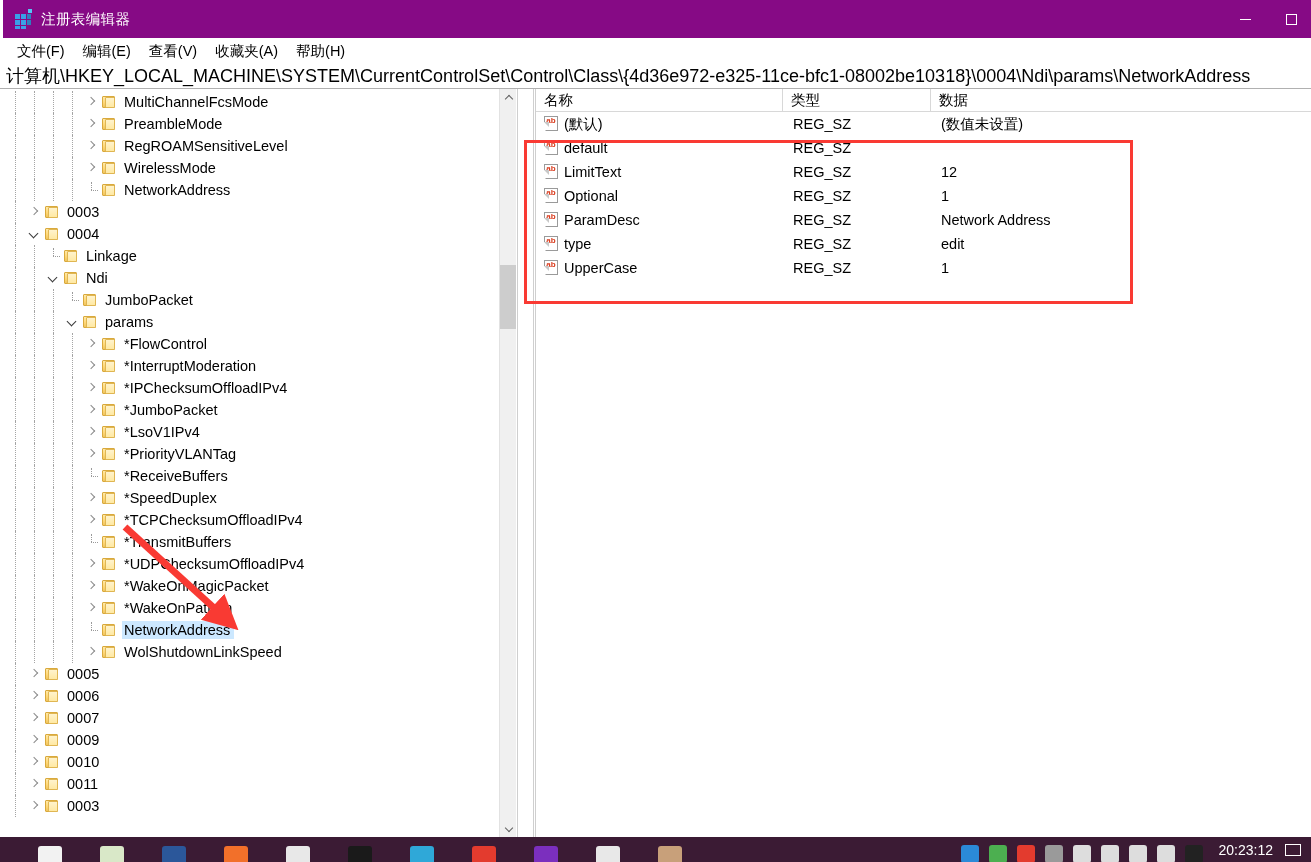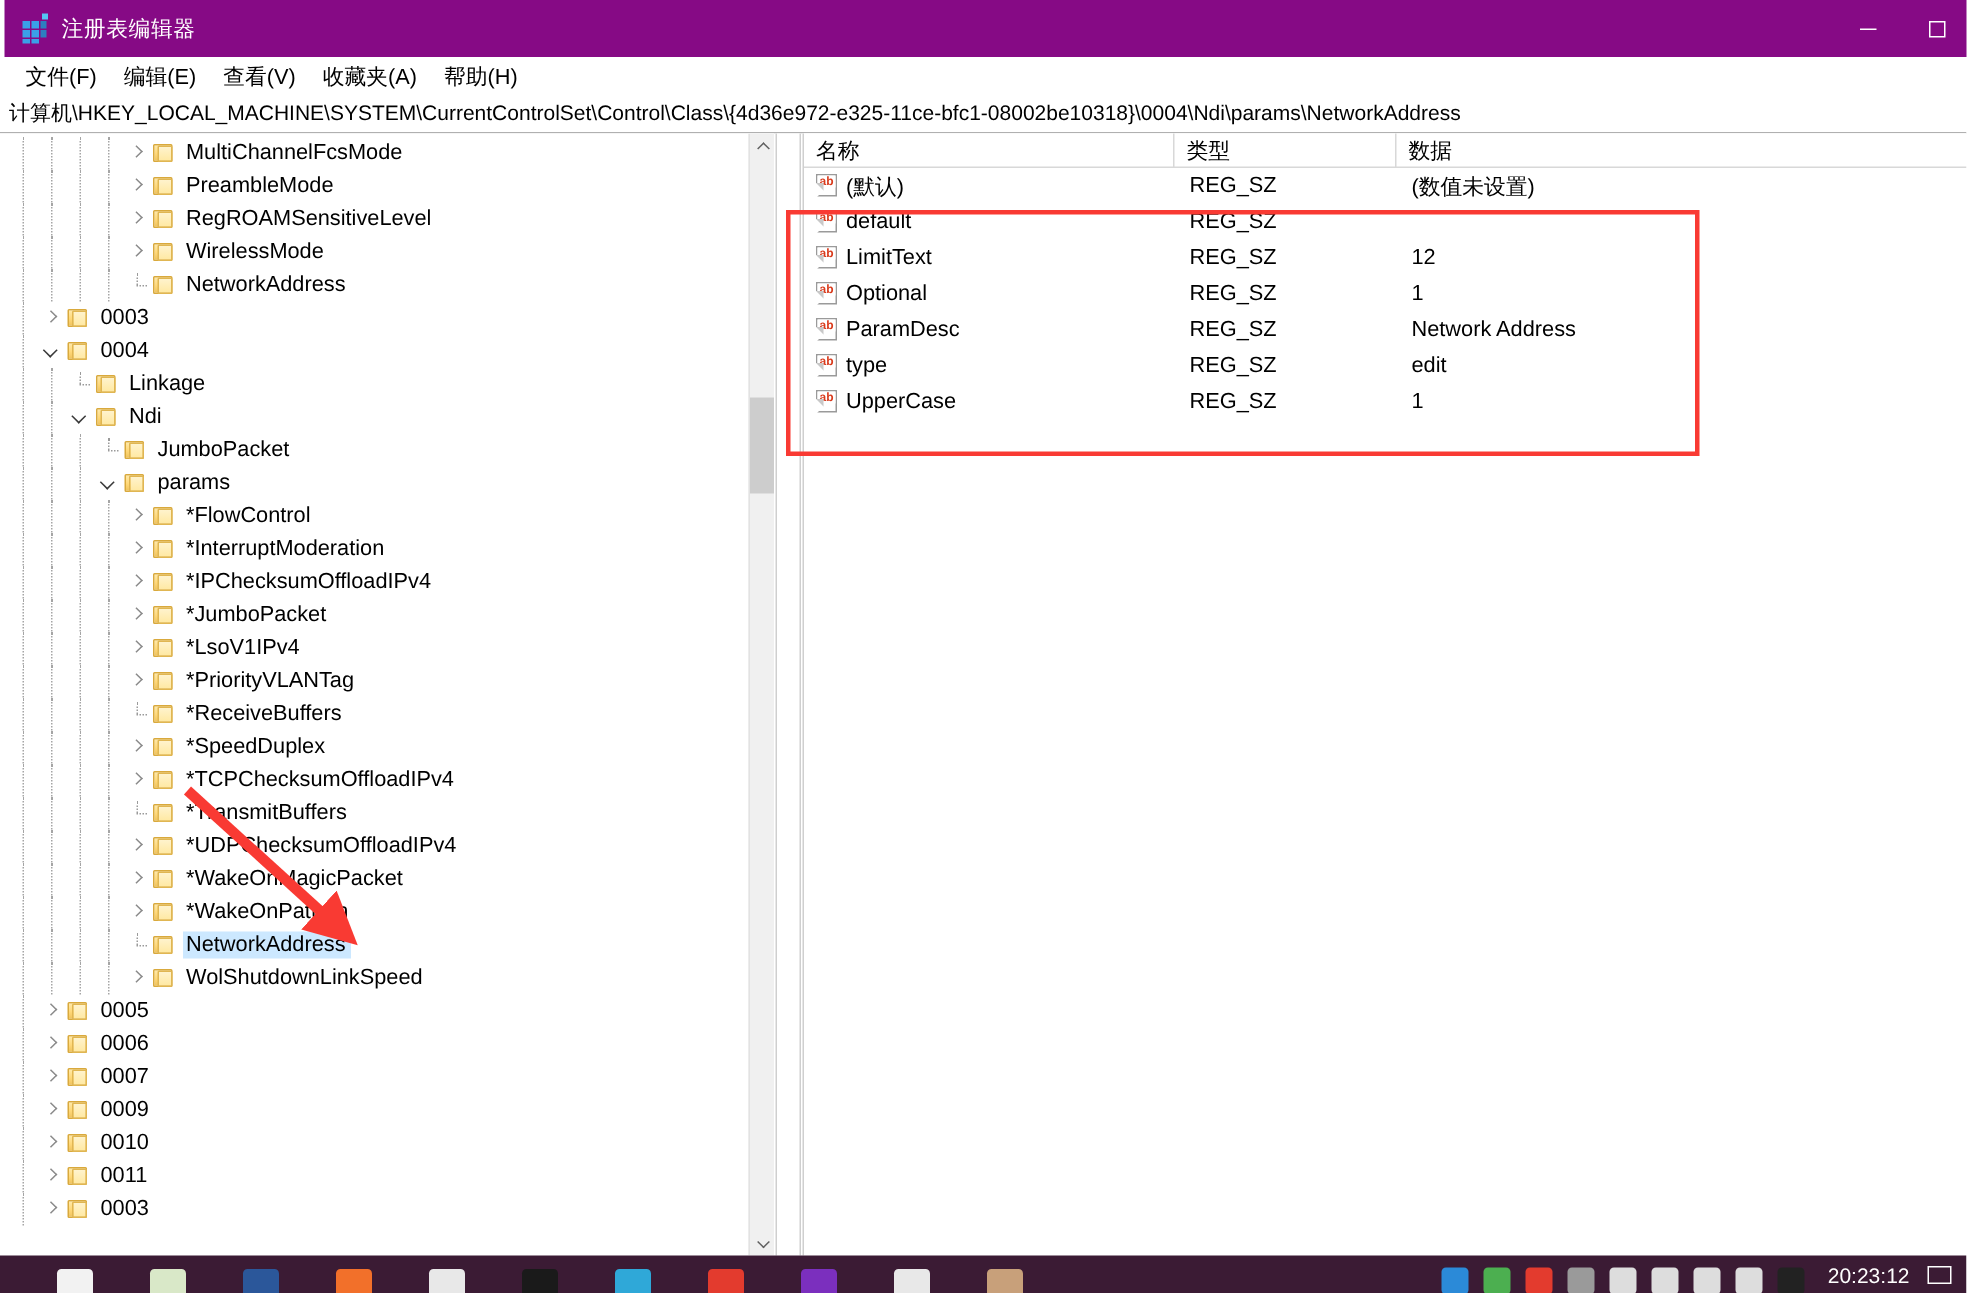--- a/index.html
+++ b/index.html
@@ -82,21 +82,21 @@
   .addressbar {
     position: absolute; left: 0; top: 64px;
     width: 1311px; height: 25px;
     background: #ffffff;
     border-bottom: 1px solid #b0b0b0;
     display: flex; align-items: center;
     padding-left: 6px;
     overflow: hidden;
   }
   .address-text {
-    font-size: 14px;
+    font-size: 18px;
     color: #000000;
     white-space: nowrap;
   }
 
   
   .content {
     position: absolute; left: 0; top: 89px;
     width: 1311px; height: 748px;
     background: #ffffff;
   }

